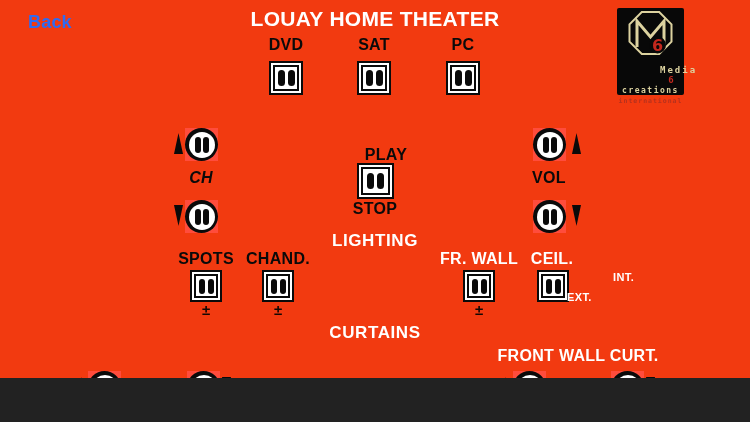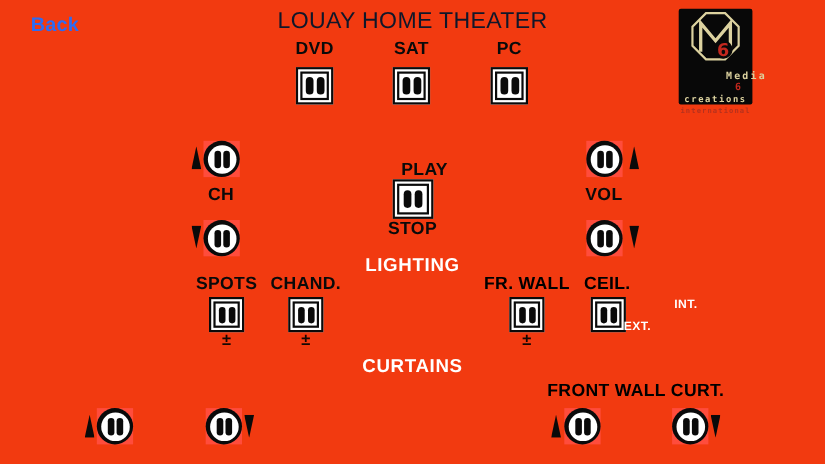--- a/index.html
+++ b/index.html
@@ -1,40 +1,40 @@
 <!DOCTYPE html>
 <html><head>
 <meta charset="utf-8">
 <style>
   html,body { margin:0; padding:0; background:#222; }
   .stage {
-    position:relative; width:750px; height:422px; overflow:hidden;
+    position:relative; width:750px; height:378px; overflow:hidden;
     background:#F23A10;
     font-family:"Liberation Sans", sans-serif;
     -webkit-font-smoothing:antialiased;
   }
   .back {
     position:absolute; left:28px; top:12px;
     color:#2D6BF3; font-size:18px; font-weight:700; letter-spacing:0.2px;
     cursor:pointer;
   }
   .title {
     position:absolute; left:0; right:0; top:7px; text-align:center;
-    color:#0f172a; font-size:21px; font-weight:400; letter-spacing:0.3px;
+    color:#ffffff; font-size:21px; font-weight:700; letter-spacing:0.3px;
   }
   .heading {
     position:absolute; left:0; right:0; text-align:center;
     color:#FFFFFF; font-size:17px; font-weight:700; letter-spacing:0.6px;
   }
   .lbl {
     position:absolute; text-align:center;
     color:#0A0A0A; font-size:16px; font-weight:700; letter-spacing:0.3px;
     white-space:nowrap;
   }
-  .lbl.white { color:#000000; }
+  .lbl.white { color:#ffffff; }
   .small-lbl {
     position:absolute; color:#FFFFFF; font-size:11px; font-weight:700; letter-spacing:0.4px;
   }
   .pm {
     position:absolute; width:16px; text-align:center;
     color:#140703; font-size:15px; font-weight:700;
   }
   
   .sqbtn {
     position:absolute; width:34px; height:34px; box-sizing:border-box;
@@ -124,21 +124,21 @@
 
   <div class="arr up" style="left:174px; top:133px;"></div>
   <div class="cpad" style="left:185px; top:128px;">
       <div class="circ">
         <div class="circ-in">
           <span class="cbar"></span>
           <span class="cbar"></span>
         </div>
       </div>
     </div>
-  <div class="lbl" style="left:171px; top:169px; width:60px;">CH</div>
+  <div class="lbl" style="left:171px; top:169px; width:60px;font-style:italic;">CH</div>
   <div class="arr down" style="left:174px; top:205px;"></div>
   <div class="cpad" style="left:185px; top:200px;">
       <div class="circ">
         <div class="circ-in">
           <span class="cbar"></span>
           <span class="cbar"></span>
         </div>
       </div>
     </div>
 

